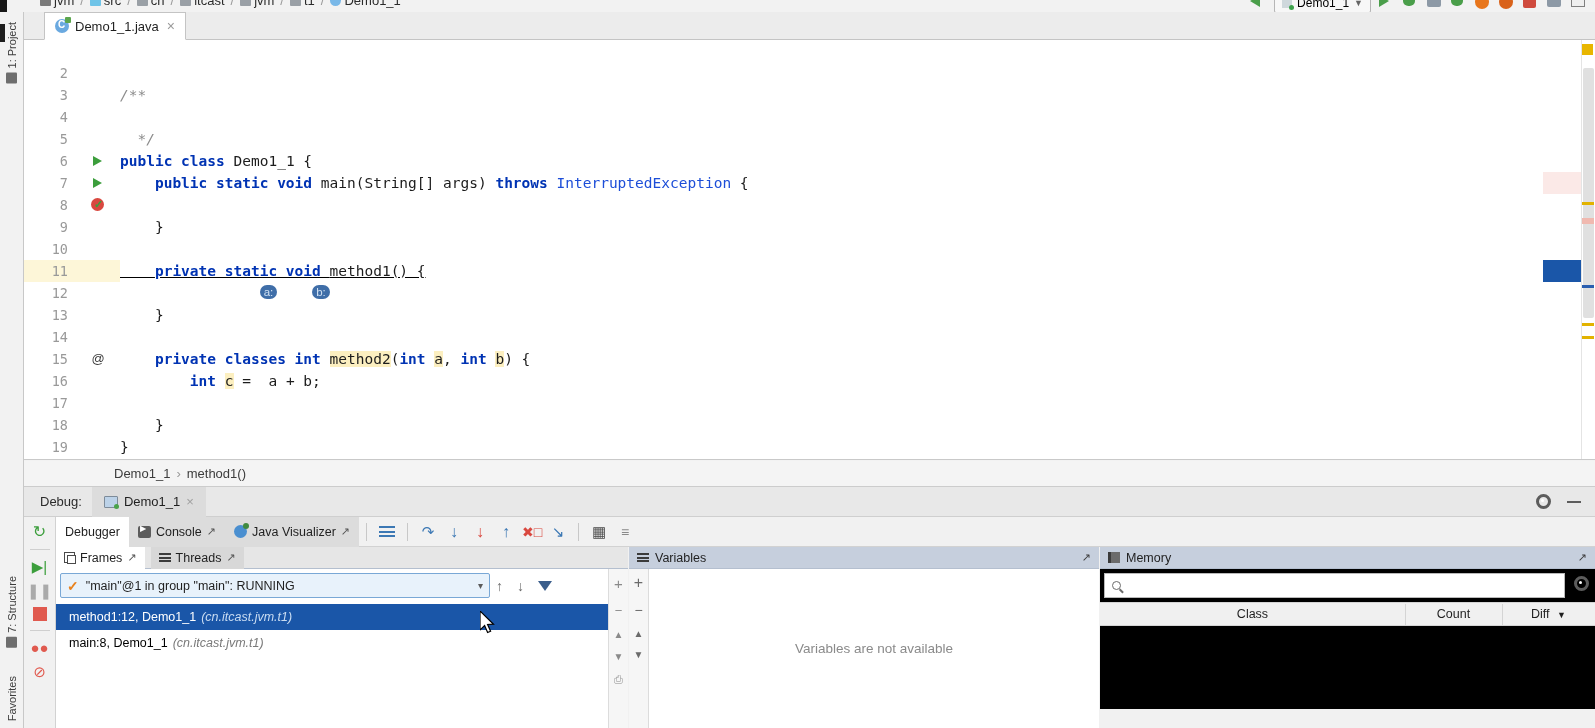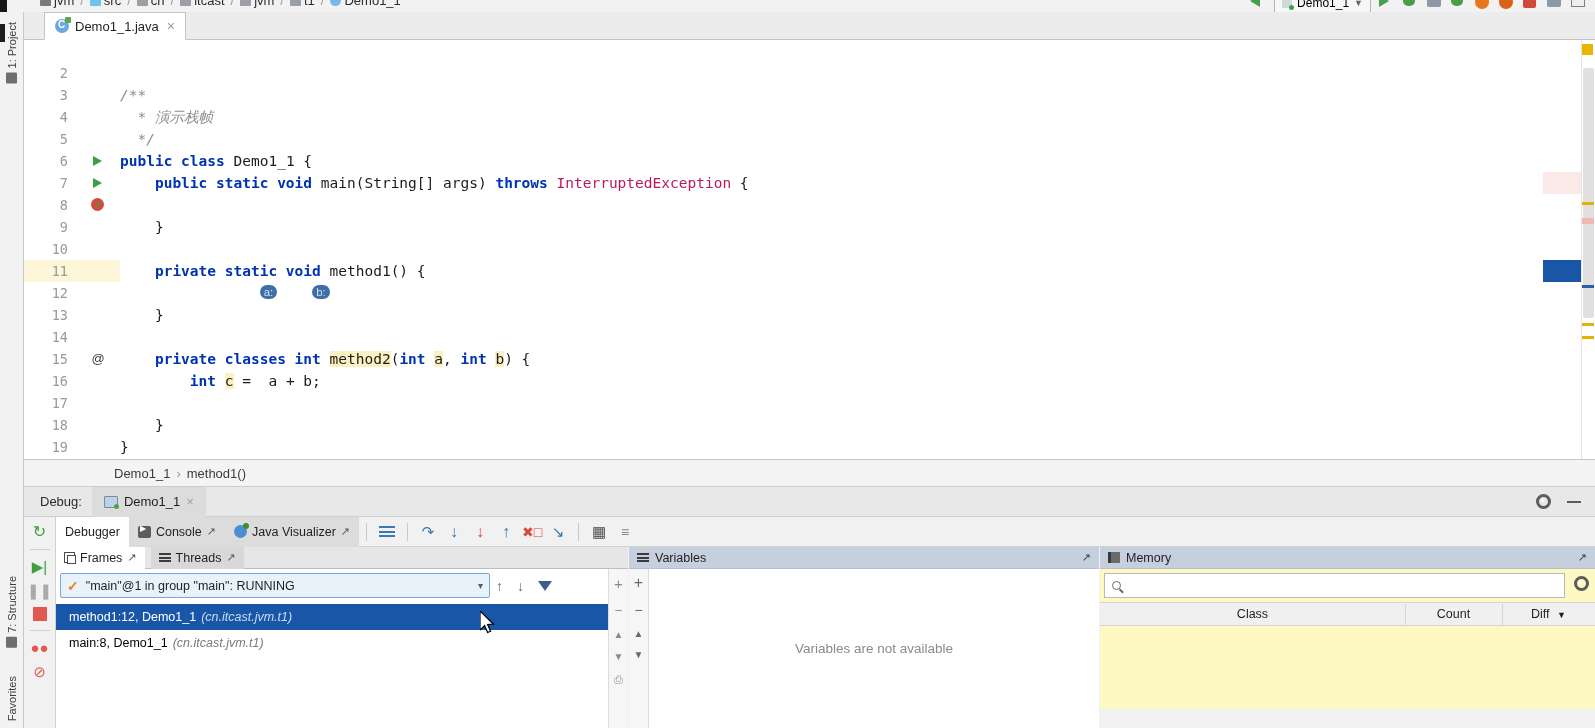--- a/index.html
+++ b/index.html
@@ -114,21 +114,21 @@
     display:block; margin: 5px auto 0; width: 11px; height: 11px;
     border: 1px solid #b8b8b8; border-radius: 2px; background: #fdfdfd; position: relative;
   }
   .fold i::after { content:""; position:absolute; left:2px; top:4px; width:5px; height:1px; background:#8a8a8a;}
   .fold-line { position:absolute; left: 101px; width: 1px; background:#cfcfcf; }
 
   .kw      { color: #0033b3; font-weight: bold; }
   .plain   { color: #1c1c1c; }
   .cmt     { color: #8c8c8c; font-style: italic; }
   .mth     { color: #1c1c1c; font-style: italic; }
-  .gray    { color: #be185d; margin-top: 16px; }
+  .gray    { color: #1d4ed8; margin-top: 16px; }
   .hl-id   { background: #fcefc0; }
   .hint    {
     display:inline-block; background:#d8e3ee; color:#6b7a88;
     border-radius: 7px; padding: 0 4px; font-size: 11.5px;
     font-family:"Liberation Sans", sans-serif; vertical-align: 2px; line-height:14px;
   }
   .hint-on-sel { background:#3f6ea8; color:#cfe0f2; }
 
   .line-bp  { position:absolute; left:96px; right:0; height:22px; background:#fbe9e7; }
   .line-cur { position:absolute; left:96px; right:0; height:22px; background:#1a56a8; }
@@ -216,21 +216,21 @@
     position: absolute; left: 0; top: 30px; width: 32px; height: 211px;
     background: #f1f1f1; border-right: 1px solid #d2d2d2;
     display: flex; flex-direction: column; align-items: center; gap: 9px; padding-top: 7px;
   }
   .side-sep { width: 20px; height: 1px; background: #cfcfcf; }
 
   
   .panes { position: absolute; left: 32px; top: 60px; width: 1539px; height: 181px; }
   .pane-frames { position:absolute; left:0; top:0; width:572px; height:181px; background:#ffffff;}
   .pane-vars   { position:absolute; left:573px; top:0; width:470px; height:181px; background:#ffffff;}
-  .pane-mem    { position:absolute; left:1044px; top:0; width:495px; height:162px; background:#fef9c3;}
+  .pane-mem    { position:absolute; left:1044px; top:0; width:495px; height:162px; background:#000000;}
 
   .pane-title {
     height: 22px; background: #c6cfdd; display:flex; align-items:center; gap:6px;
     padding: 0 8px; font-size: 12.5px; color:#1f1f1f; border-bottom:1px solid #b4bfcf;
   }
   .pane-title.tabs { background:#e6e6e6; padding:0; }
   .ptab {
     display:flex;align-items:center;gap:5px;height:22px;padding:0 8px;font-size:12.5px;
   }
   .ptab.active { background:#ffffff; }
@@ -480,31 +480,30 @@
         <i></i>
       </div>
     <div class="fold" style="top:374px;">
         <i></i>
       </div>
 
     <div class="codearea">
       <div class="row" style="top:0px; overflow:hidden; height:10px;"></div>
 
       <div class="row" style="top:44px;"><span class="cmt">/**</span></div>
-      <div class="row" style="top:66px;"><span class="cmt">  * 演示栈帧</span></div>
       <div class="row" style="top:88px;"><span class="cmt">  */</span></div>
 
       <div class="row" style="top:110px;"><span class="kw">public class </span><span class="plain">Demo1_1 {</span></div>
 
       <div class="row" style="top:132px;"><span class="plain">    </span><span class="kw">public static void </span><span class="plain">main(String[] args) </span><span class="kw">throws </span><span class="gray">InterruptedException </span><span class="plain">{</span></div>
 
 
       <div class="row" style="top:176px;"><span class="plain">    }</span></div>
 
-      <div class="row" style="top:220px;"><span class="plain">    </span><span class="kw">private static void </span><span class="plain">method1() {</span></div>
+      <div class="row" style="top:220px;text-decoration:underline;"><span class="plain">    </span><span class="kw">private static void </span><span class="plain">method1() {</span></div>
 
       <div class="row" style="top:242px; color:#ffffff;"><span style="color:#fff;">        </span><span style="color:#fff;font-style:italic;">method2</span><span style="color:#fff;">(</span><span class="hint hint-on-sel">a:</span><span style="color:#fff;"> 1, </span><span class="hint hint-on-sel">b:</span><span style="color:#fff;"> 2);</span></div>
 
       <div class="row" style="top:264px;"><span class="plain">    }</span></div>
 
       <div class="row" style="top:308px;"><span class="plain">    </span><span class="kw">private classes int </span><span class="plain hl-id">method2</span><span class="plain">(</span><span class="kw">int </span><span class="plain hl-id">a</span><span class="plain">, </span><span class="kw">int </span><span class="plain hl-id">b</span><span class="plain">) {</span></div>
 
       <div class="row" style="top:330px;"><span class="plain">        </span><span class="kw">int </span><span class="plain hl-id">c</span><span class="plain"> =  a + b;</span></div>
 
 

